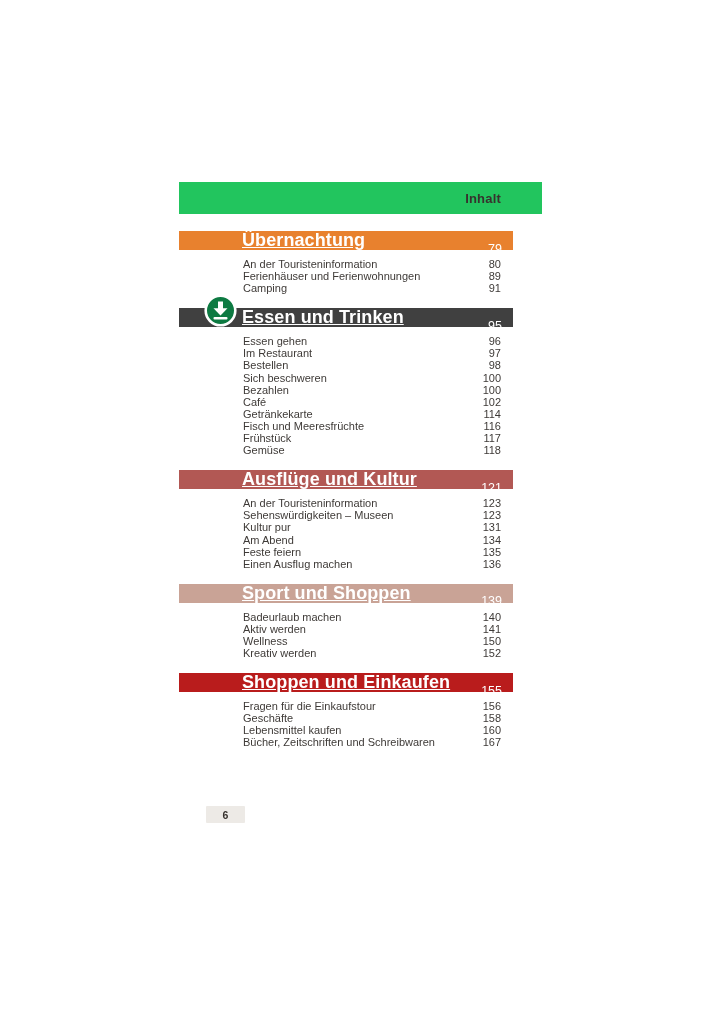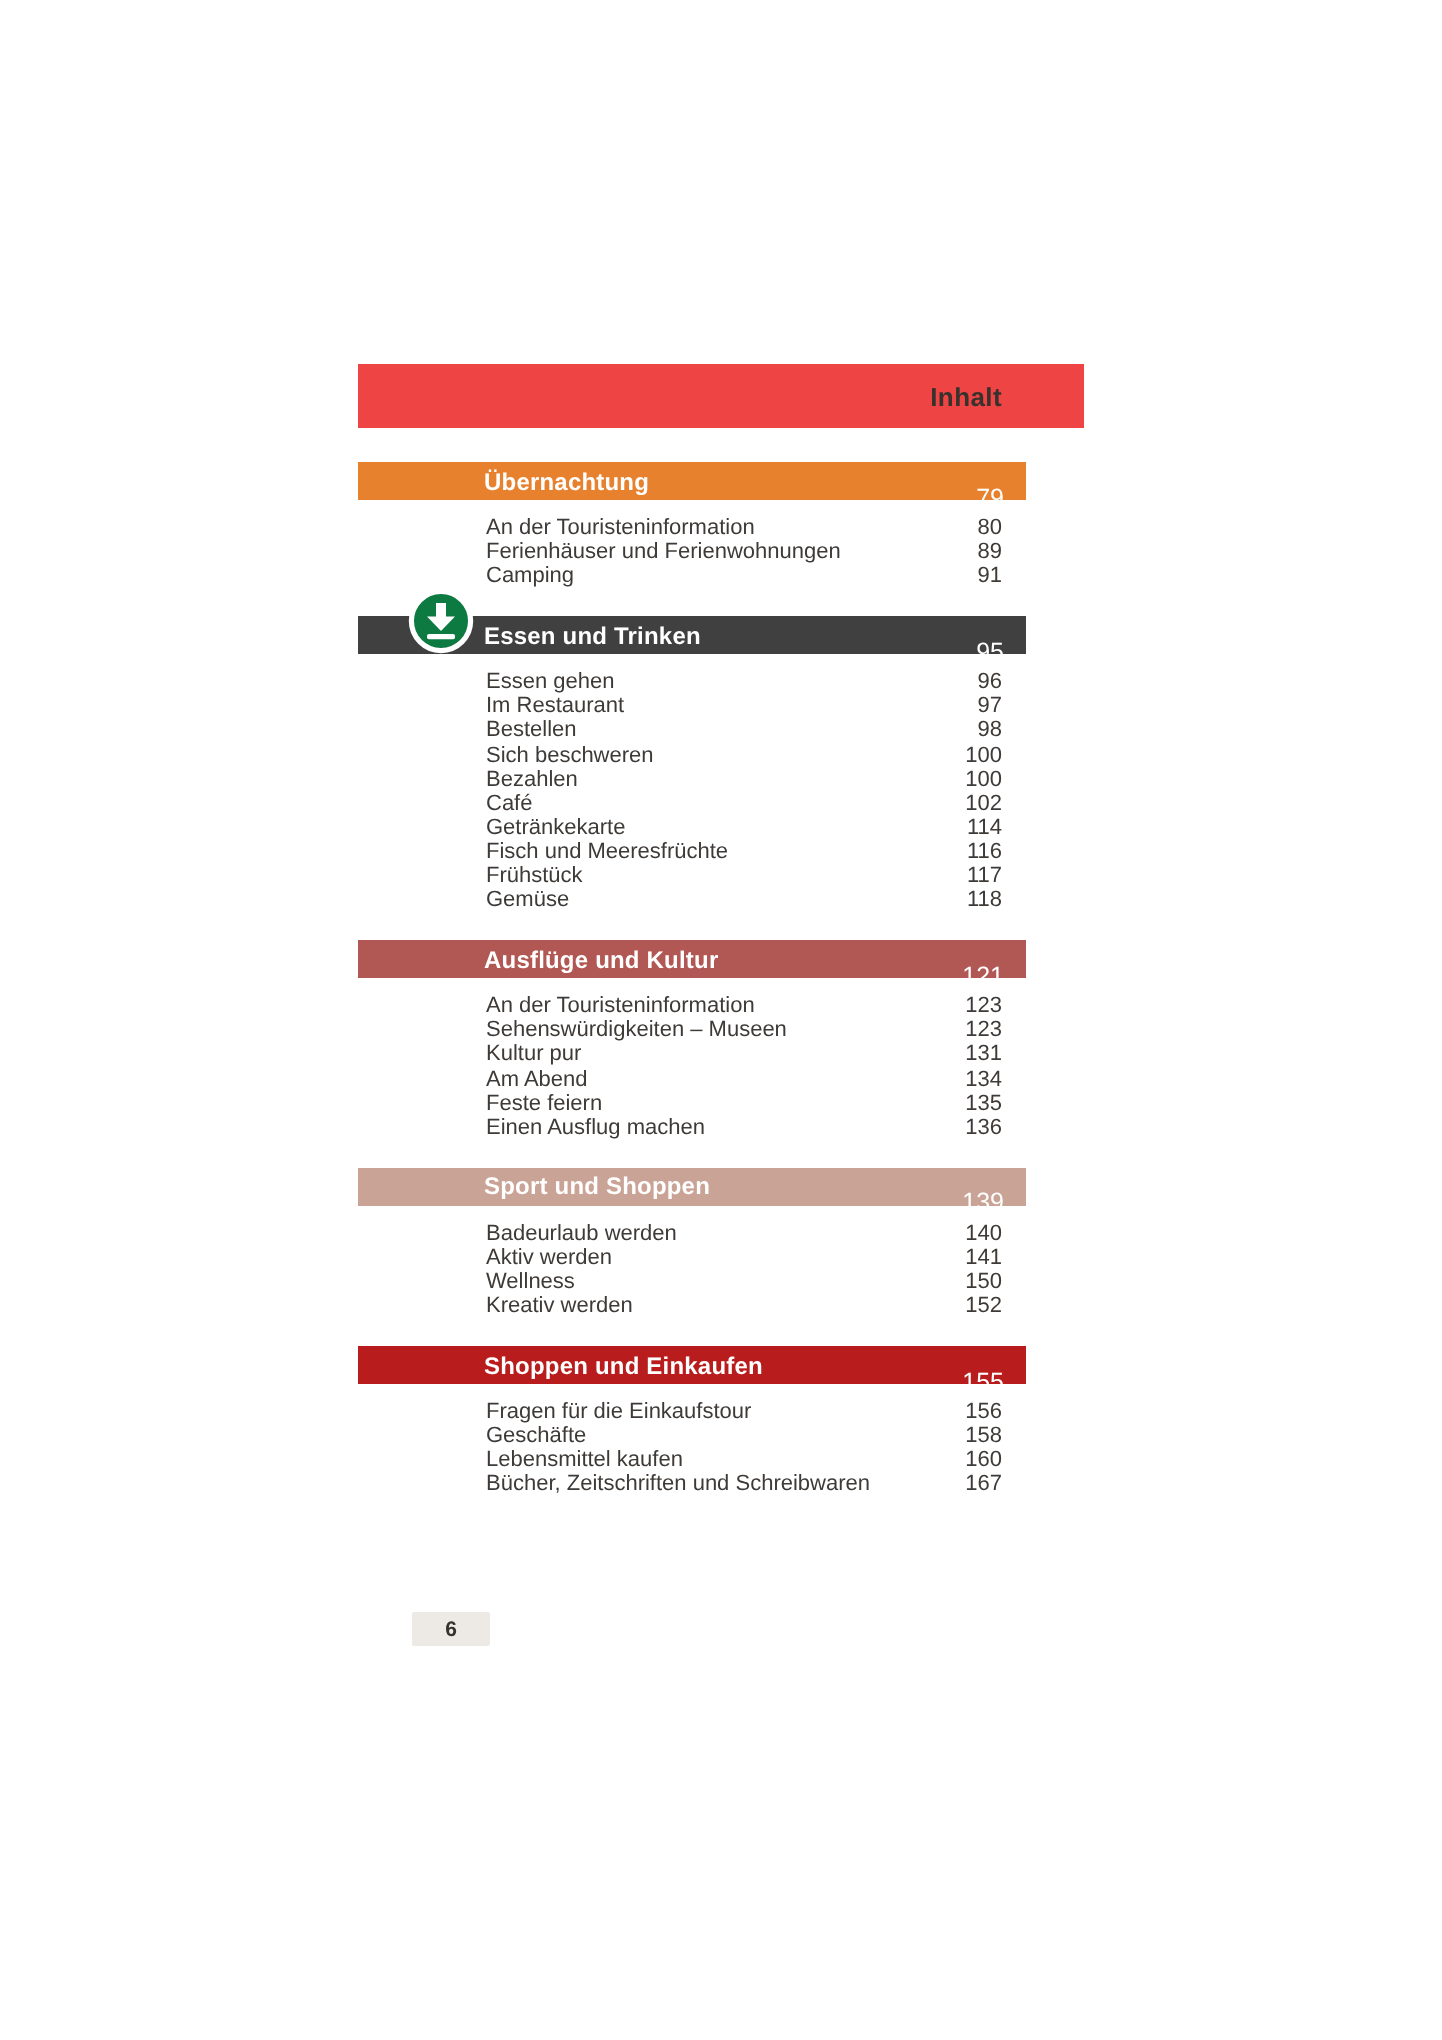--- a/index.html
+++ b/index.html
@@ -6,40 +6,40 @@
   html,body { background:#ffffff; }
   body {
     width:721px; height:1020px; position:relative; overflow:hidden;
     font-family:"Liberation Sans", sans-serif;
     -webkit-font-smoothing:antialiased;
   }
   #page { position:absolute; inset:0; background:#ffffff; }
 
   .header-bar {
     position:absolute; left:179px; top:182px; width:363px; height:32px;
-    background:#ef4444;
+    background:#22c55e;
     display:flex; align-items:center; justify-content:flex-end;
     padding-right:41px;
   }
   .header-bar .header-title {
     font-size:13px; font-weight:bold; color:#37322e; letter-spacing:0.2px;
   }
 
   #sections { position:absolute; left:179px; top:231px; width:334px; }
 
   .toc-section { position:relative; }
 
   .section-bar {
     height:19px;
     display:flex; align-items:center; justify-content:space-between;
     padding:0 11px 0 63px;
     color:#ffffff;
   }
   .section-bar .section-title {
-    font-size:12px; font-weight:bold; letter-spacing:0.1px;
+    font-size:18px; font-weight:bold; letter-spacing:0.1px;text-decoration:underline;
   }
   .section-bar .section-page {
     font-size:12.5px; font-weight:normal;margin-top:16px;
   }
 
   .items { margin:8px 0 14px 0; }
   .item {
     display:flex; align-items:baseline; justify-content:space-between;
     padding:0 12px 0 64px;
     font-size:11px; line-height:12.1px; color:#3e3a37;
@@ -174,21 +174,21 @@
           </div>
         </div>
       </section>
       <section class="toc-section">
         <div class="section-bar" style="background: rgb(201, 163, 150);">
           <span class="section-title">Sport und Shoppen</span>
           <span class="section-page">139</span>
         </div>
         <div class="items">
           <div class="item">
-            <span class="item-label">Badeurlaub werden</span>
+            <span class="item-label">Badeurlaub machen</span>
             <span class="item-page">140</span>
           </div>
           <div class="item">
             <span class="item-label">Aktiv werden</span>
             <span class="item-page">141</span>
           </div>
           <div class="item">
             <span class="item-label">Wellness</span>
             <span class="item-page">150</span>
           </div>

